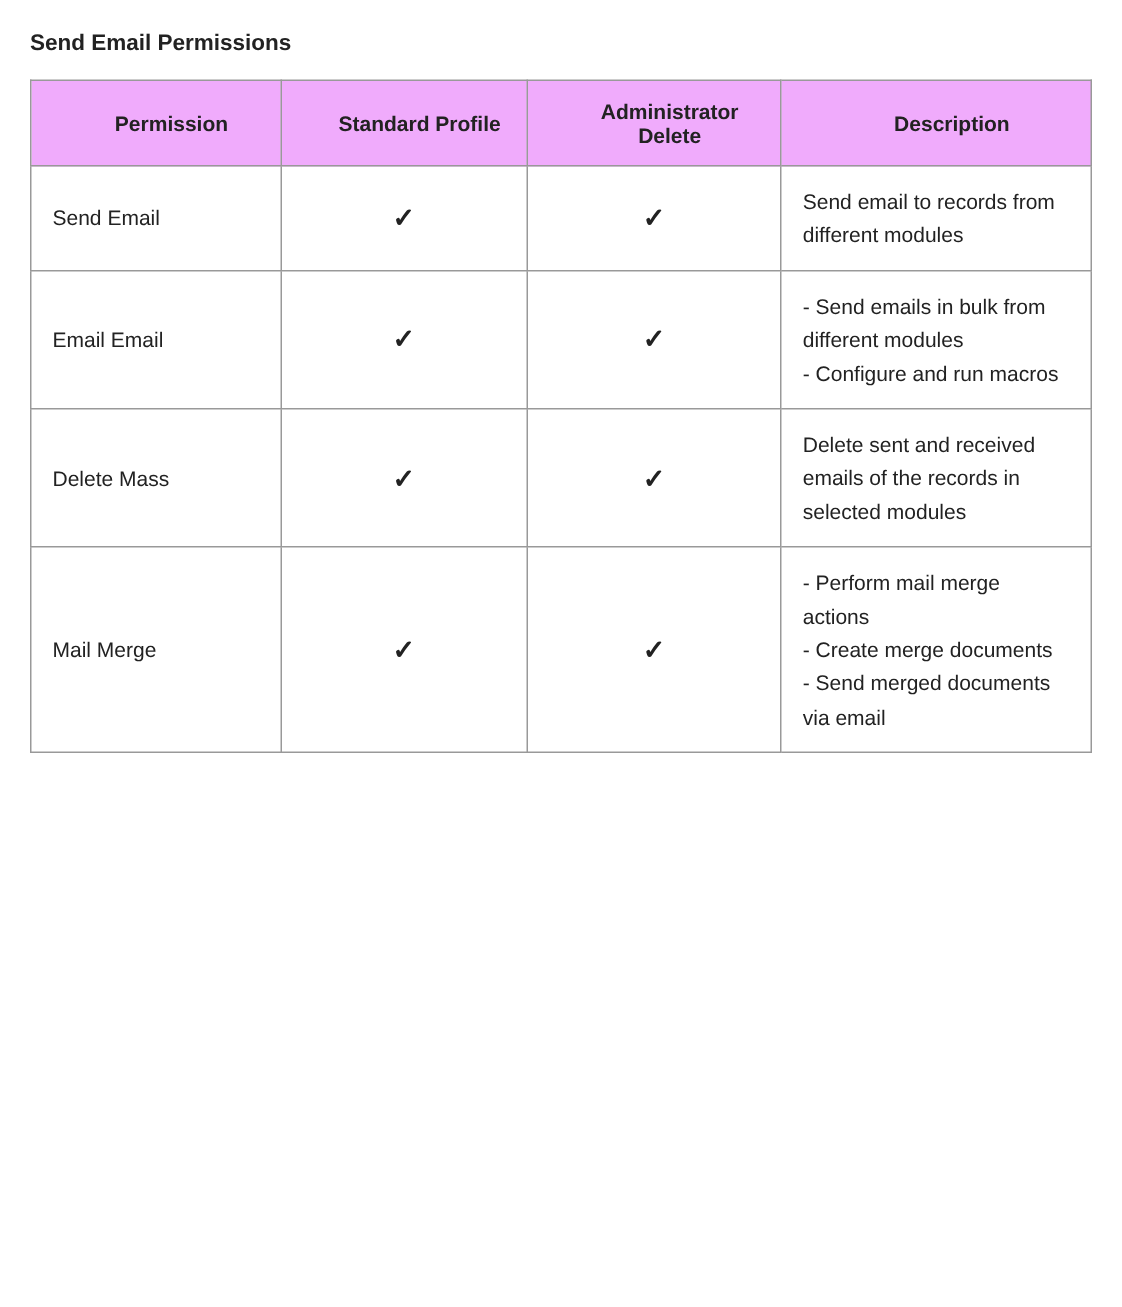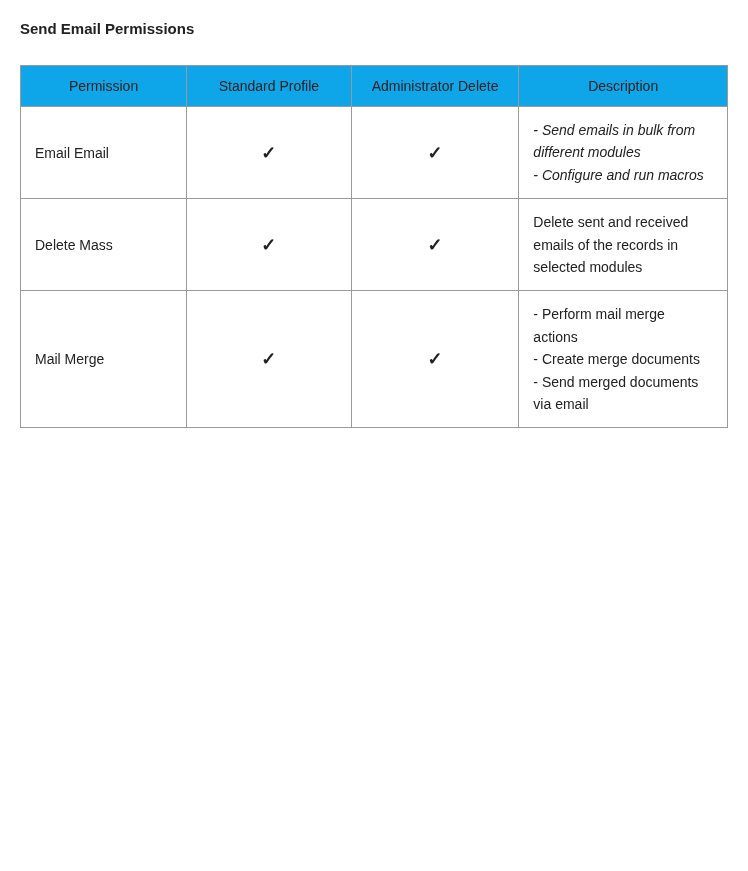--- a/index.html
+++ b/index.html
@@ -13,40 +13,41 @@
       font-size: 14px;
       color: #222;
       background: #fff;
       padding: 20px;
       width: 748px;
     }
 
     .page-title {
       font-weight: bold;
       font-size: 15px;
-      margin-bottom: 28px;
+      margin-bottom: 16px;
     }
 
     .permissions-table {
       width: 100%;
       border-collapse: collapse;
       border: 1.5px solid #999;
     }
 
     .permissions-table th,
     .permissions-table td {
       border: 1.5px solid #999;
       padding: 12px 14px;
       vertical-align: middle;
     }
 
     .permissions-table thead th {
-      font-weight: normal;
-      background: #0ea5e9;
+      font-weight: bold;
+      background: #f0abfc;
       vertical-align: middle;
+      padding-left: 35px;
     }
 
     .permissions-table tbody td {
       vertical-align: middle;
     }
 
     .permissions-table tbody tr td:first-child {
       vertical-align: middle;
     }
 
@@ -79,25 +80,31 @@
   </colgroup>
   <thead>
     <tr>
       <th>Permission</th>
       <th>Standard Profile</th>
       <th>Administrator Delete</th>
       <th>Description</th>
     </tr>
   </thead>
   <tbody id="table-body">
+  <tr>
+        <td>Send Email</td>
+        <td style="text-align: center;"><span class="checkmark">✓</span></td>
+        <td style="text-align: center;"><span class="checkmark">✓</span></td>
+        <td class="desc-cell" style="line-height: 1.6;">Send email to records from different modules</td>
+      </tr>
       <tr>
         <td>Email Email</td>
         <td style="text-align: center;"><span class="checkmark">✓</span></td>
         <td style="text-align: center;"><span class="checkmark">✓</span></td>
-        <td class="desc-cell" style="line-height: 1.6; font-style: italic;">- Send emails in bulk from different modules<br>- Configure and run macros</td>
+        <td class="desc-cell" style="line-height: 1.6;">- Send emails in bulk from different modules<br>- Configure and run macros</td>
       </tr>
       <tr>
         <td>Delete Mass</td>
         <td style="text-align: center;"><span class="checkmark">✓</span></td>
         <td style="text-align: center;"><span class="checkmark">✓</span></td>
         <td class="desc-cell" style="line-height: 1.6; margin-top: 29px;">Delete sent and received emails of the records in selected modules</td>
       </tr>
       <tr>
         <td>Mail Merge</td>
         <td style="text-align: center;"><span class="checkmark">✓</span></td>

